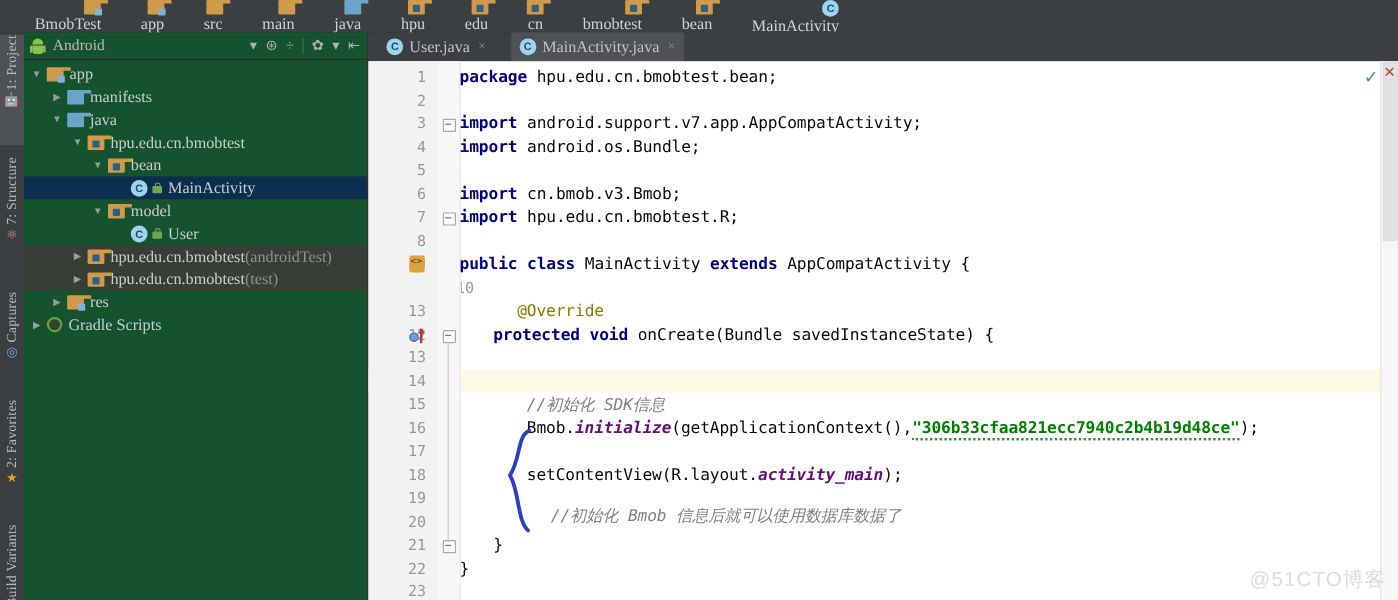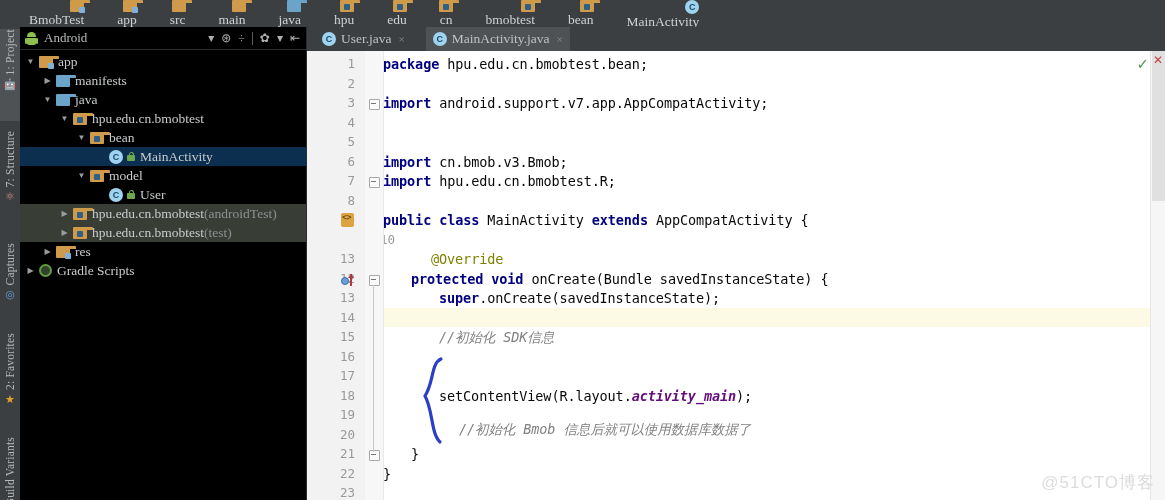--- a/index.html
+++ b/index.html
@@ -43,21 +43,21 @@
     display:flex;flex-direction:column;align-items:center;
   }
   .railitem .rtxt{
     writing-mode:vertical-rl;transform:rotate(180deg);
     font-size:11.5px;color:#b6b9bb;white-space:nowrap;letter-spacing:.2px;
   }
   .railitem.sel{background:#4e5254;}
   .railicon{font-size:11px;line-height:12px;margin-top:3px;}
 
   
-  .projpanel{position:absolute;left:20px;top:27px;width:286px;height:473px;background:#000000;}
+  .projpanel{position:absolute;left:20px;top:27px;width:286px;height:473px;background:#14532d;}
   .projhead{height:22px;display:flex;align-items:center;padding-left:5px;border-bottom:1px solid #2b2d2e;}
   .droid{width:13px;height:13px;flex:0 0 auto;position:relative;}
   .droid .head{position:absolute;left:2px;top:0;width:9px;height:5px;border-radius:5px 5px 0 0;background:#8cc04f;}
   .droid .bd{position:absolute;left:2px;top:6px;width:9px;height:7px;border-radius:0 0 2px 2px;background:#8cc04f;}
   .droid .al{position:absolute;left:0;top:6px;width:2px;height:6px;border-radius:1px;background:#8cc04f;}
   .droid .ar{position:absolute;right:0;top:6px;width:2px;height:6px;border-radius:1px;background:#8cc04f;}
   .projhead .ptitle{font-size:13px;color:#b6b9bb;margin-left:6px;}
   .projhead .tools{margin-left:auto;display:flex;align-items:center;gap:7px;padding-right:6px;color:#aeb1b3;font-size:12px;}
   .vsep{width:1px;height:13px;background:#5a5d5f;}
 
@@ -429,31 +429,32 @@
         <div class="foldbox" style="top: 48px; left: 4px;"></div>
         <div class="foldbox" style="top: 126px; left: 4px;"></div>
         <div class="foldbox" style="top: 223.5px; left: 4px;"></div>
         <div class="foldbox" style="top: 399px; left: 4px;"></div>
         <div class="vline" style="top: 233.5px; height: 167.5px;"></div>
       </div>
     <div class="codearea" id="codearea">
         <div class="cl" style="top: 5px; left: 0px;"><span class="kw">package</span><span> hpu.edu.cn.bmobtest.bean;</span></div>
         <div class="cl" style="top: 24.5px; left: 0px;"></div>
         <div class="cl" style="top: 44px; left: 0px;"><span class="kw">import</span><span> android.support.v7.app.AppCompatActivity;</span></div>
+        <div class="cl" style="top: 63.5px; left: 0px;"><span class="kw">import</span><span> android.os.Bundle;</span></div>
         <div class="cl" style="top: 83px; left: 0px;"></div>
         <div class="cl" style="top: 102.5px; left: 0px;"><span class="kw">import</span><span> cn.bmob.v3.Bmob;</span></div>
         <div class="cl" style="top: 122px; left: 0px;"><span class="kw">import</span><span> hpu.edu.cn.bmobtest.R;</span></div>
         <div class="cl" style="top: 141.5px; left: 0px;"></div>
         <div class="cl" style="top: 161px; left: 0px;"><span class="kw">public class</span><span> MainActivity </span><span class="kw">extends</span><span> AppCompatActivity {</span></div>
         <div class="cl" style="top: 180.5px; left: 0px;"></div>
         <div class="cl" style="top: 200px; left: 28px; margin-left: 20px;"><span class="anno">@Override</span></div>
         <div class="cl" style="top: 219.5px; left: 28px;"><span class="kw">protected void</span><span> onCreate(Bundle savedInstanceState) {</span></div>
-        <div class="cl" style="top: 239px; left: 56px;"><span class="kw">super</span><span>.onCreate(savedInstanceState);</span></div>
         <div class="cl" style="top: 258.5px; left: 0px;"></div>
         <div class="cl" style="top: 278px; left: 56px;"><span class="cmt">//初始化 SDK信息</span></div>
+        <div class="cl" style="top: 297.5px; left: 56px;"><span>Bmob.</span><span class="fld">initialize</span><span>(getApplicationContext(),</span><span class="str err-underline">"306b33cfaa821ecc7940c2b4b19d48ce"</span><span>);</span></div>
         <div class="cl" style="top: 317px; left: 0px;"></div>
         <div class="cl" style="top: 336.5px; left: 56px;"><span>setContentView(R.layout.</span><span class="fld">activity_main</span><span>);</span></div>
         <div class="cl" style="top: 356px; left: 0px;"></div>
         <div class="cl" style="top: 370px; left: 56px; margin-left: 20px;"><span class="cmt">//初始化 Bmob 信息后就可以使用数据库数据了</span></div>
         <div class="cl" style="top: 395px; left: 28px;"><span>}</span></div>
         <div class="cl" style="top: 414.5px; left: 0px;"><span>}</span></div>
         <div class="cl" style="top: 434px; left: 0px;"></div>
       </div>
     <div class="rightbar">
       <div class="scroll-thumb"></div>

